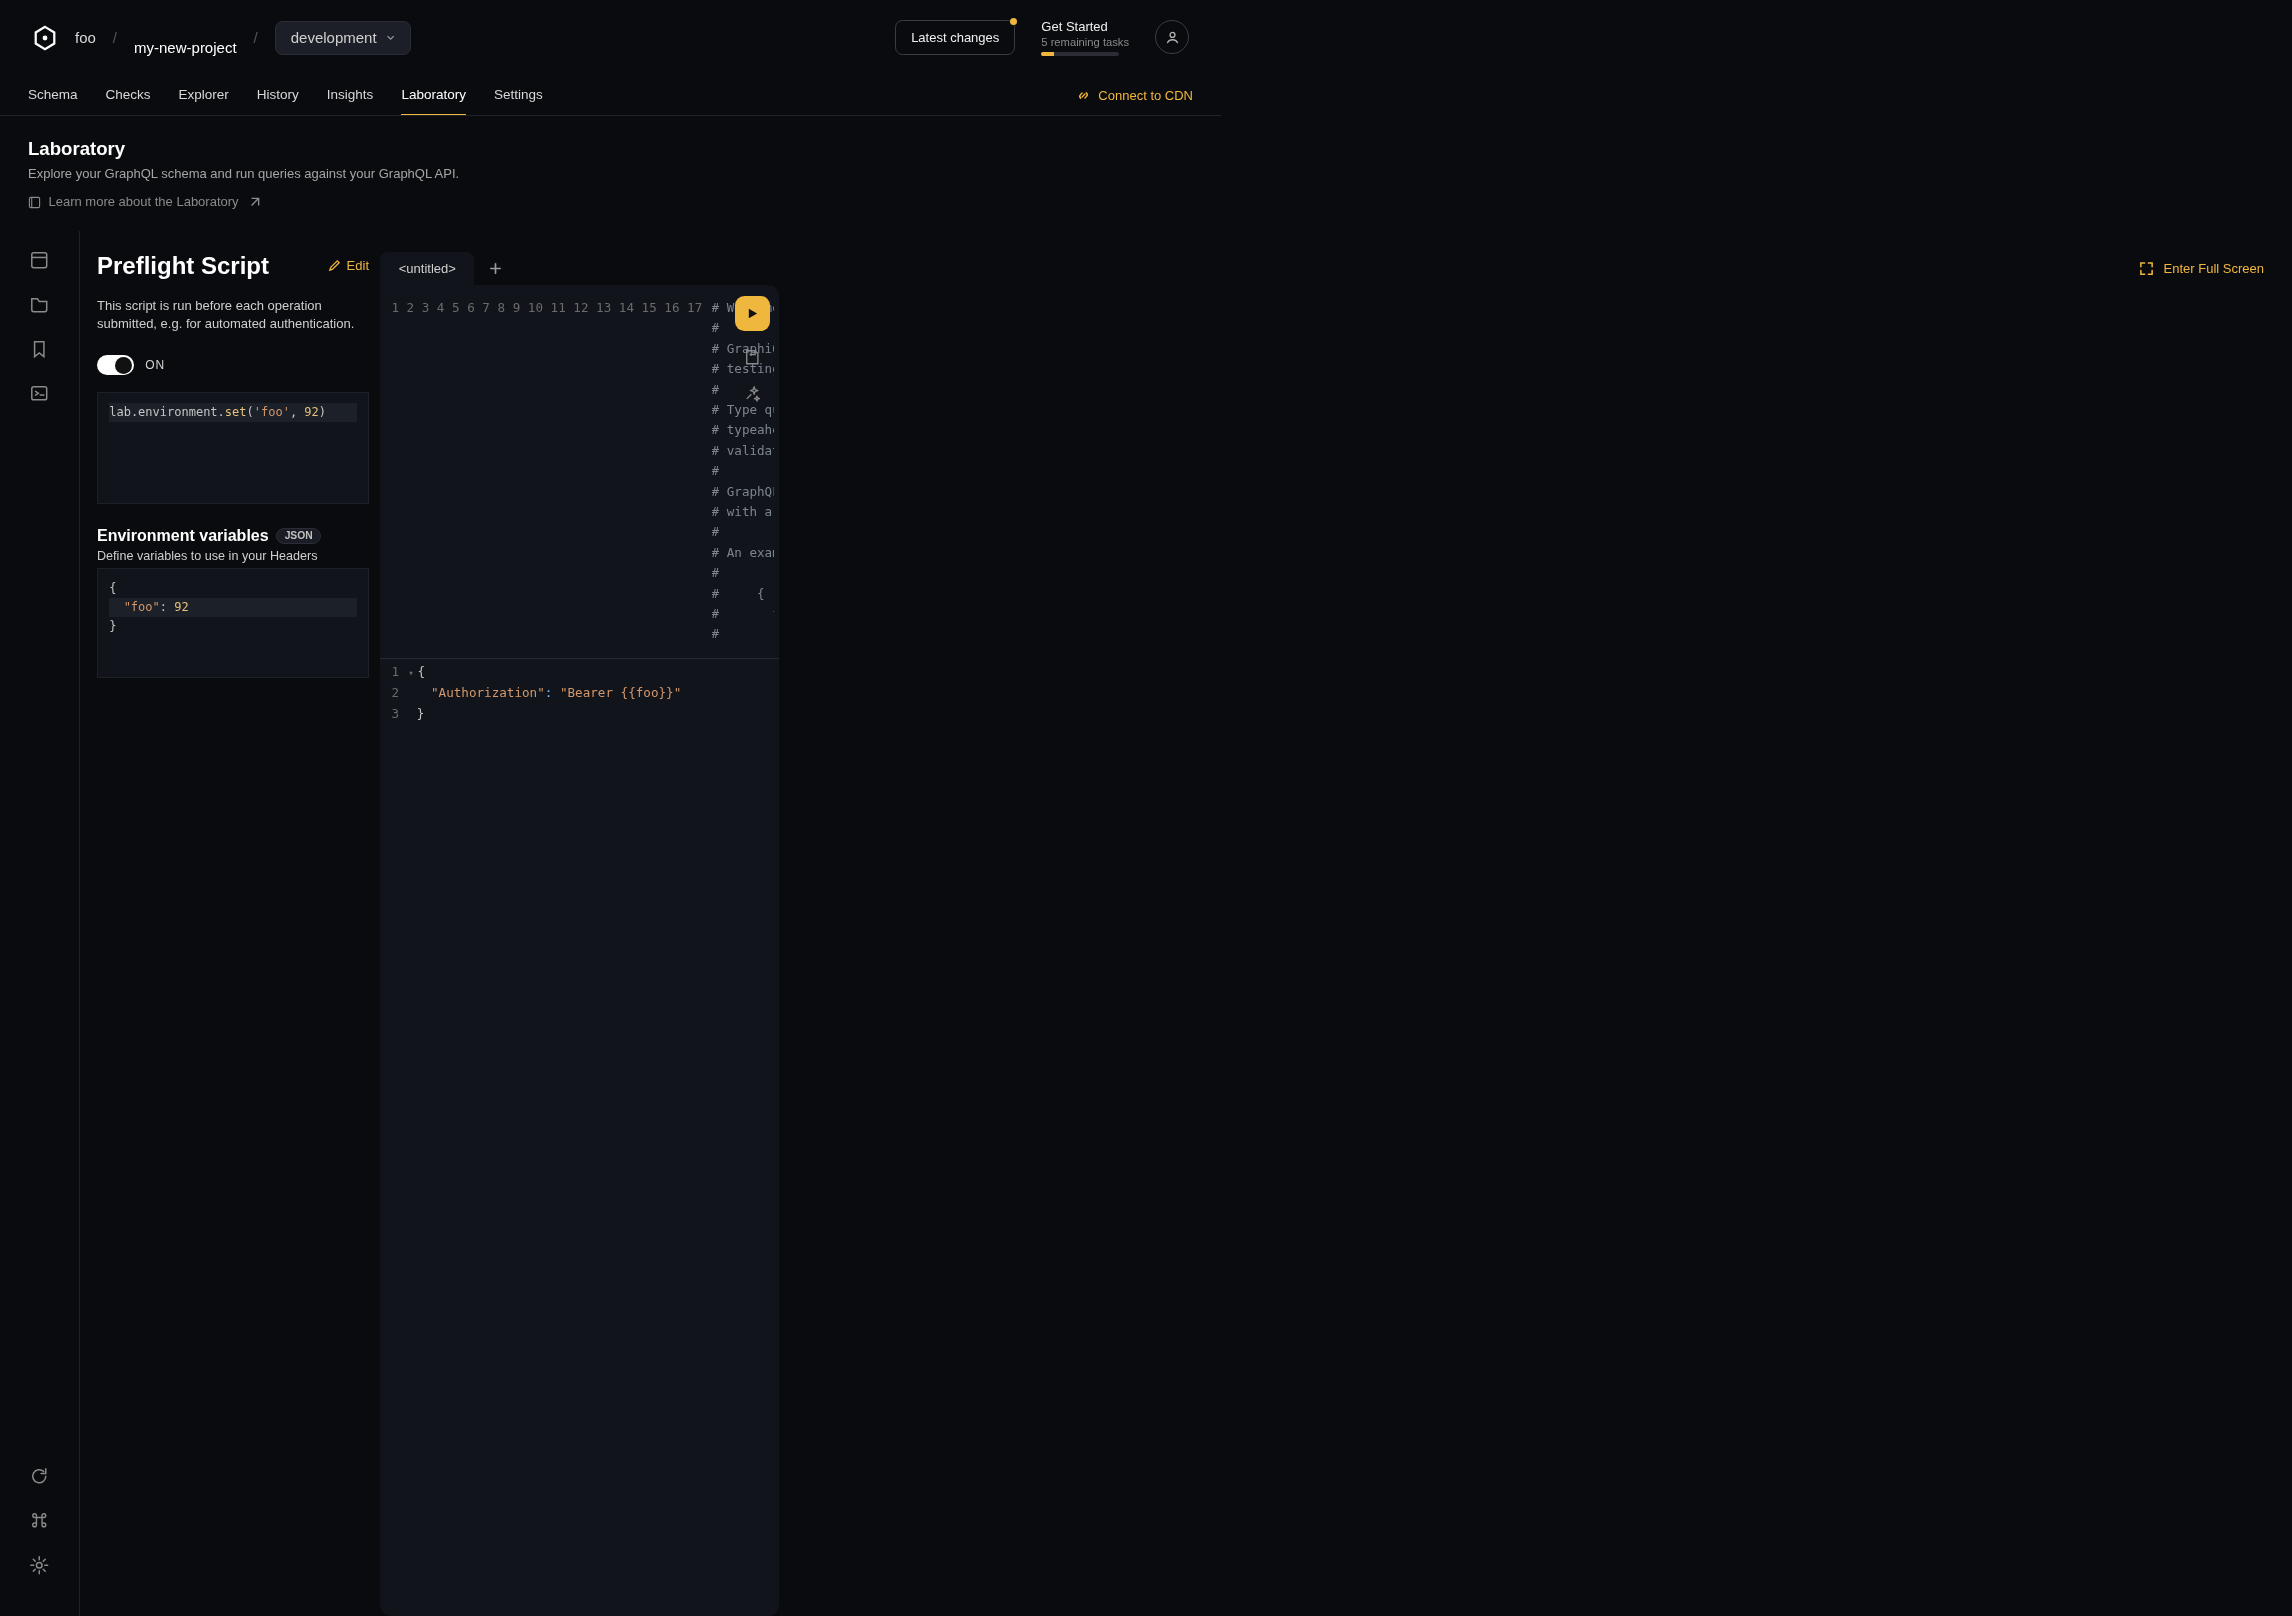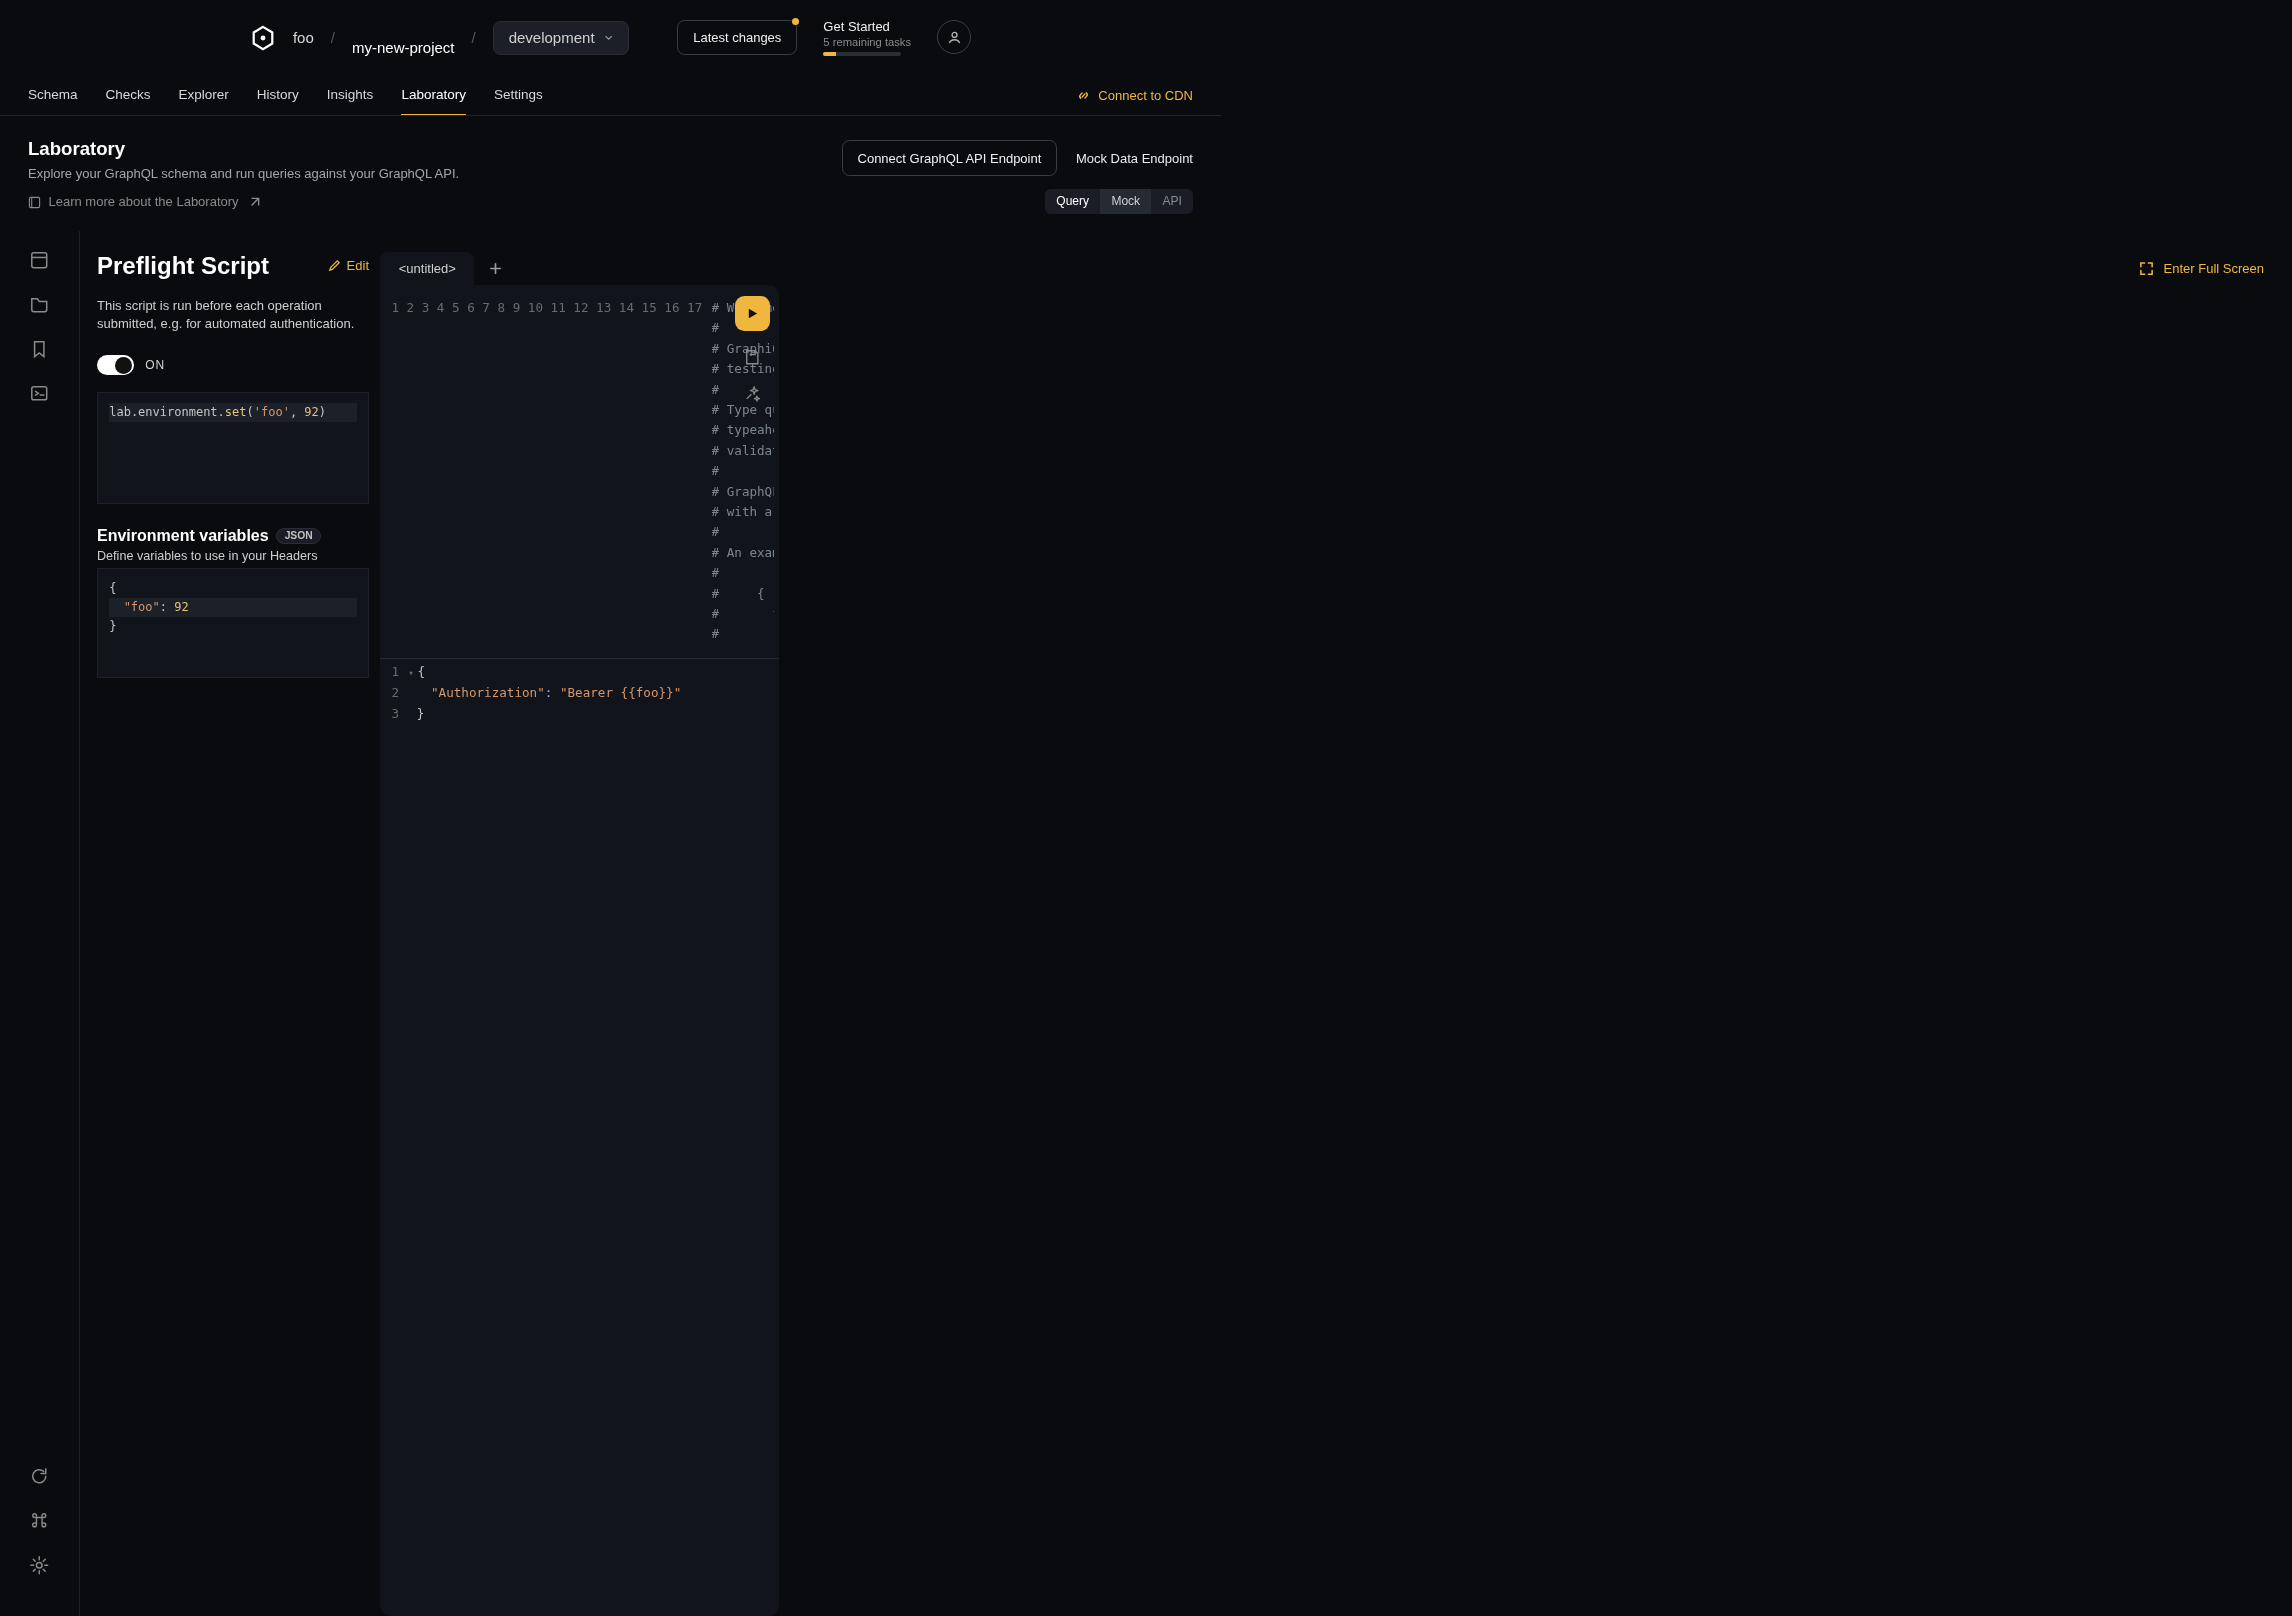--- a/index.html
+++ b/index.html
@@ -18,21 +18,21 @@
   --border: #2a2d35;
   --accent: #f0b73f;
   --panel: #11141a;
   --panel2: #1a1d25;
   --badge: #2a2d35;
 }
 a { color: inherit; text-decoration: none; }
 
 
 .topbar {
-  display: flex; align-items: center; justify-content: center;
+  display: flex; align-items: center; justify-content: space-between;
   height: 75px; padding: 0 32px; gap: 48px;
 }
 .crumbs { display: flex; align-items: center; gap: 17px; font-size: 15px; }
 .logo { width: 26px; height: 26px; position: relative; }
 .logo svg { width: 26px; height: 26px; }
 .slash { color: #565656; }
 .crumb-active { color: #fff; font-weight: 500; margin-top: 19px; }
 .crumb-dim { color: #d8d8d8; }
 .env-select {
   display: flex; align-items: center; gap: 9.3px;
@@ -293,31 +293,20 @@
     <a class="learnmore">
       <svg viewBox="0 0 14 14">
           <rect x="1.5" y="1.5" width="11" height="11" rx="1.5" fill="none" stroke="currentColor" stroke-width="1.2"></rect>
           <path d="M4 1.5v11" fill="none" stroke="currentColor" stroke-width="1.2"></path>
         </svg>
       <span>Learn more about the Laboratory</span>
       <svg class="ext" viewBox="0 0 11 11">
           <path d="M3 2h6v6M9 2 3 8" fill="none" stroke="currentColor" stroke-width="1.2"></path>
         </svg>
     </a>
-  </div>
-  <div class="head-right">
-    <div class="head-buttons">
-      <button class="btn-outline">Connect GraphQL API Endpoint</button>
-      <a class="ghost-link">Mock Data Endpoint</a>
-    </div>
-    <div class="segmented">
-      <div class="seg-item on">Query</div>
-      <div class="seg-item mid">Mock</div>
-      <div class="seg-item">API</div>
-    </div>
   </div>
 </div>
 
 <div class="main">
 
   <div class="iconrail">
     <div class="rail-btn"><svg viewBox="0 0 22 22">
           <rect x="3" y="3" width="16" height="16" rx="2" fill="none" stroke="currentColor" stroke-width="1.6"></rect>
           <path d="M3 8h16" stroke="currentColor" stroke-width="1.6"></path>
         </svg></div>

